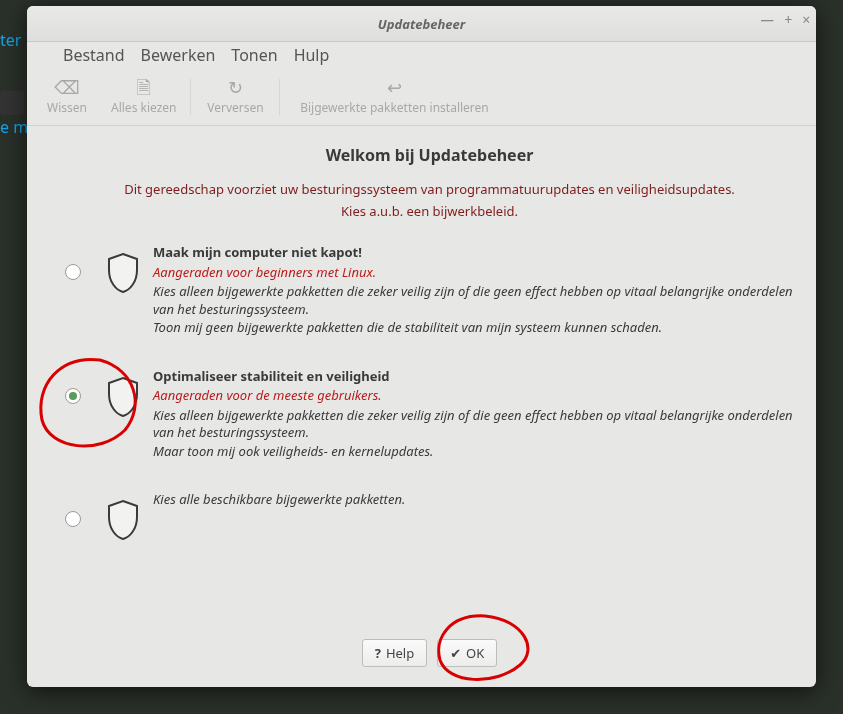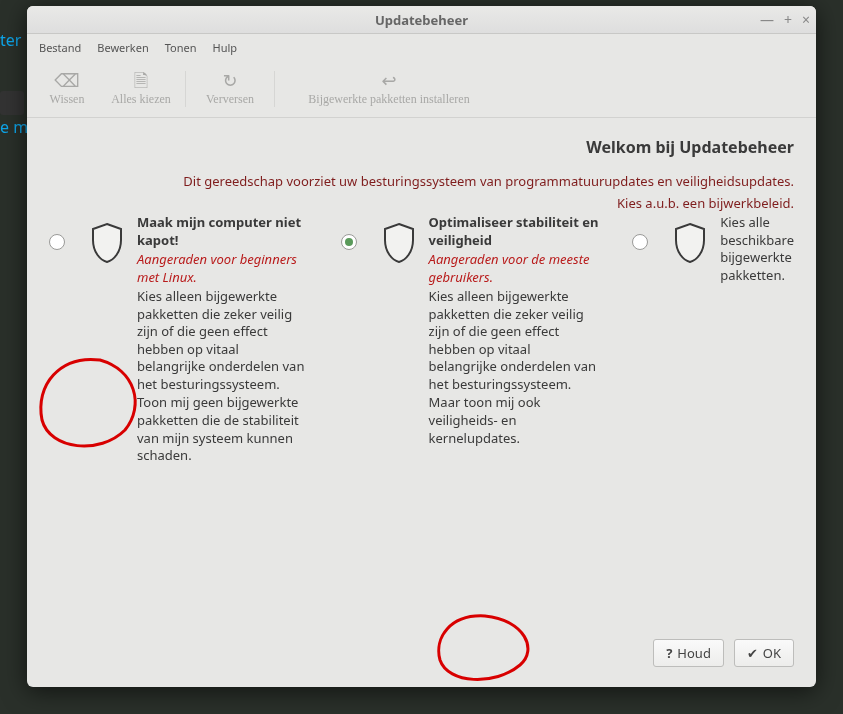--- a/index.html
+++ b/index.html
@@ -35,27 +35,28 @@
     left: 27px; top: 6px;
     width: 789px; height: 681px;
     background: #e7e7e5;
     border-radius: 6px;
     box-shadow: 0 4px 24px rgba(0,0,0,0.6);
     display: flex;
     flex-direction: column;
     overflow: hidden;
   }
   .titlebar {
-    height: 28px;
+    height: 36px;
     background: linear-gradient(#e9e9e7, #dedede);
     border-bottom: 1px solid #c8c8c6;
     display: flex;
     align-items: center;
     position: relative;
     color: #666;
+    font-style: italic;
   }
   .titlebar .title {
     position: absolute;
     left: 0; right: 0;
     text-align: center;
     font-weight: bold;
     font-size: 13px;
     pointer-events: none;
   }
   .win-controls {
@@ -68,21 +69,22 @@
     color: #888;
   }
   .win-controls span { cursor: pointer; font-size: 14px; line-height: 1; }
   .menubar {
     height: 26px;
     display: flex;
     align-items: center;
     gap: 4px;
     padding: 0 6px;
     color: #555;
-    font-size: 11px;
+    font-size: 16px;
+    margin-left: 24px;
   }
   .menubar .menu-item {
     padding: 2px 6px;
     border-radius: 3px;
     cursor: pointer;
   }
   .toolbar {
     height: 58px;
     display: flex;
     align-items: center;
@@ -94,47 +96,47 @@
     display: flex;
     flex-direction: column;
     align-items: center;
     justify-content: center;
     min-width: 60px;
     color: #a8a8a6;
     gap: 3px;
     cursor: pointer;
   }
   .tool-btn .tb-icon { font-size: 18px; line-height: 1; }
-  .tool-btn .tb-label { font-size: 12px; font-family: Liberation Serif, serif; }
+  .tool-btn .tb-label { font-size: 12px; }
   .tool-sep {
     width: 1px; height: 36px; background: #d6d6d4;
   }
   .content {
     flex: 1;
-    padding: 14px 22px 18px 22px;
+    padding: 14px 22px 18px 38px;
     display: flex;
     flex-direction: column;
-    align-items: flex-end;
   }
   .welcome-title {
     text-align: center;
     font-weight: bold;
     font-size: 16px;
     color: #3a3a3a;
     margin: 4px 0 12px 0;
   }
   .welcome-sub, .welcome-sub2 {
     text-align: center;
     font-size: 13px;
     color: #7f1d1d;
     margin: 2px 0;
   }
   .options {
-    display: flex;
-    flex-direction: row;
+    margin-top: 22px;
+    display: flex;
+    flex-direction: column;
     gap: 30px;
   }
   .option {
     display: grid;
     grid-template-columns: 28px 52px 1fr;
     align-items: flex-start;
     gap: 4px;
   }
   .radio {
     width: 16px; height: 16px;
@@ -156,21 +158,21 @@
   .shield {
     display: flex;
     align-items: flex-start;
     justify-content: center;
     margin-top: 8px;
   }
   .shield svg { width: 36px; height: 42px; }
   .opt-text { font-size: 13px; line-height: 1.35; color: #3a3a3a; }
   .opt-text .opt-title { font-weight: bold; margin-bottom: 2px; }
   .opt-text .opt-rec { font-style: italic; color: #b91c1c; margin-bottom: 2px; }
-  .opt-text .opt-line { margin-bottom: 1px; }
+  .opt-text .opt-line { margin-bottom: 1px; font-style: italic; }
   .footer {
     margin-top: auto;
     display: flex;
     justify-content: center;
     gap: 10px;
     padding: 10px 0 2px 0;
   }
   .btn {
     display: inline-flex;
     align-items: center;
@@ -288,21 +290,21 @@
           <div class="opt-text">
             <div class="opt-line">Kies alle beschikbare bijgewerkte pakketten.</div>
           </div>
         </div>
 
       </div>
 
       <div class="footer">
         <div class="btn">
           <span class="bicon">?</span>
-          <span>Houd</span>
+          <span>Help</span>
         </div>
         <div class="btn">
           <span class="bicon">✔</span>
           <span>OK</span>
         </div>
       </div>
 
     </div>
   </div>
 

